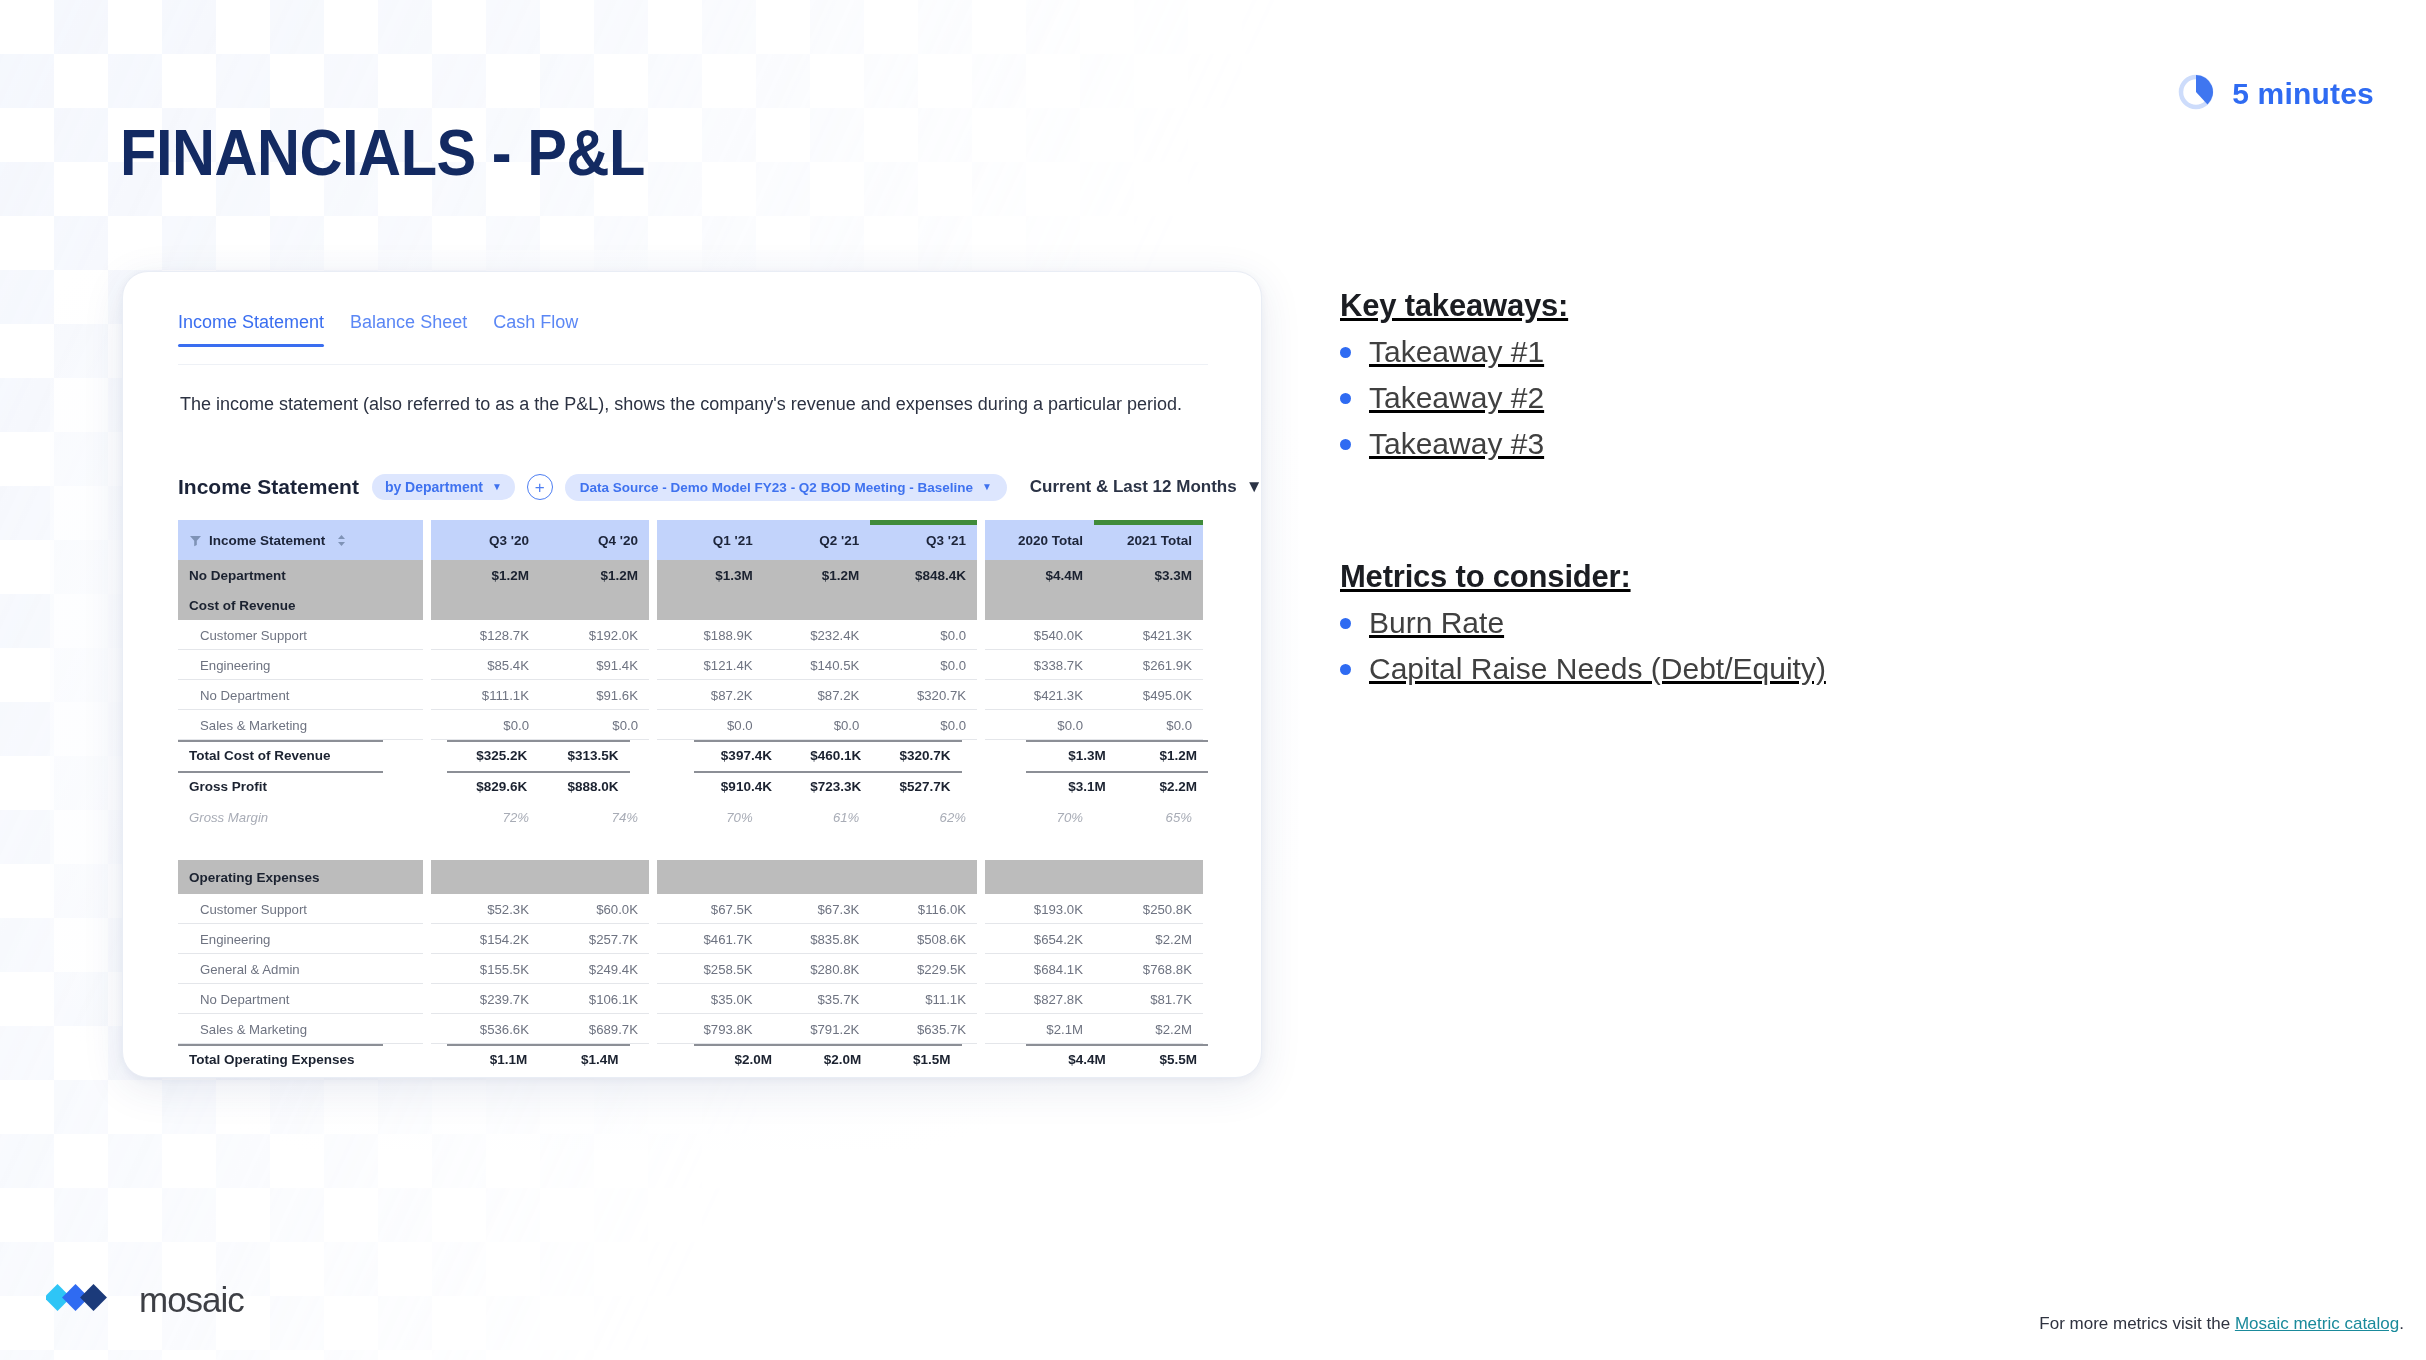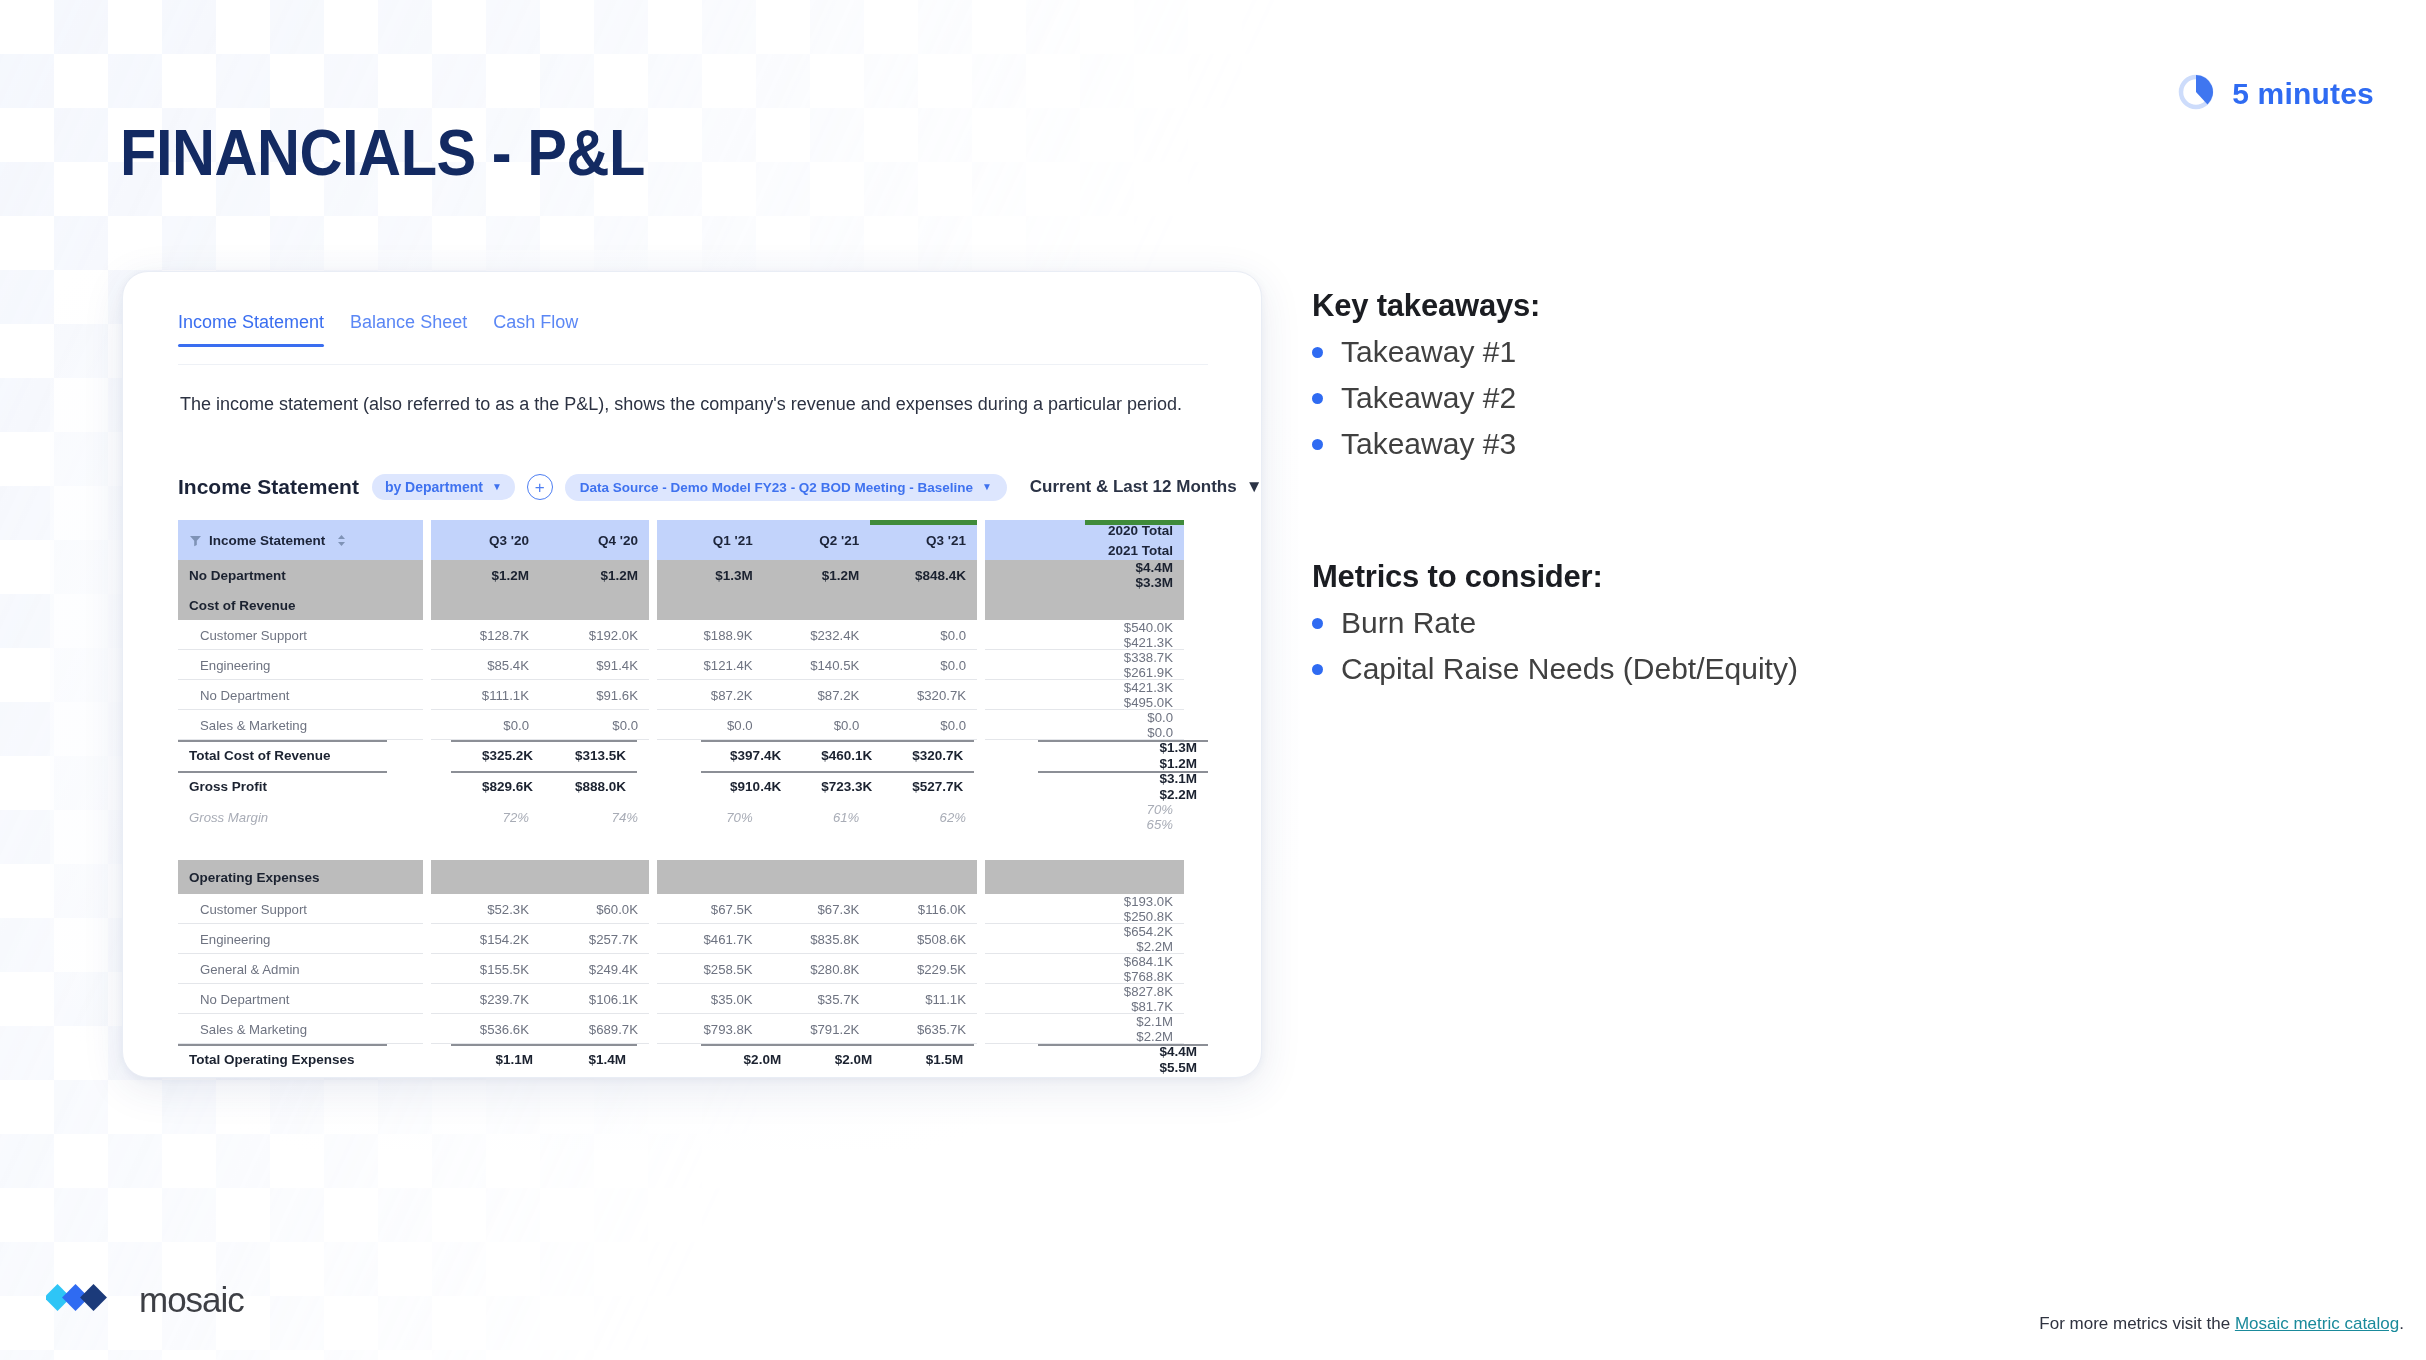--- a/index.html
+++ b/index.html
@@ -86,21 +86,21 @@
   .pill.source{ font-weight:700; font-size:13.5px; padding:6px 15px;}
   .tb-range{ font-size:17px; font-weight:700; color:#2b3346; margin-left:23px; display:flex; align-items:center; gap:9px; white-space:nowrap;}
 
   
   #fin-table{ position:absolute; left:55px; top:248px; width:1030px;}
   .trow{ display:flex; }
   .grp{ display:flex; }
   .grp.g0{ width:245px; }
   .grp.g1{ width:218px; }
   .grp.g2{ width:320px; }
-  .grp.g3{ width:199px;flex-direction:column; }
+  .grp.g3{ width:218px; }
   .gap{ width:8px; flex:none;}
   .cell{ flex:1; font-size:13.5px; text-align:right; padding:0 11px; box-sizing:border-box;
          display:flex; align-items:center; justify-content:flex-end; height:100%;}
   .cell.lbl{ justify-content:flex-start; text-align:left;}
 
   
   .hdr-row{ height:40px; }
   .hdr-row .grp{ background:#c2d3fb; position:relative;}
   .hdr-row .cell{ font-size:13.5px; font-weight:700; color:#1c2439;}
   .hdr-row .cell.lbl{ gap:7px; padding-left:11px;}
@@ -137,21 +137,21 @@
   .mar-row .cell{ color:#a8acb6; font-style:italic; font-size:13.2px;}
   .mar-row .cell.lbl{ padding-left:11px;}
 
   .spacer-row{ height:28px; }
 
   
   .ficon{ display:inline-block; width:13px; height:13px; flex:none;}
   .sicon{ display:inline-block; width:11px; height:13px; flex:none; margin-left:4px;}
 
   
-  #right-col{ position:absolute; left:1312px; top:288px; width:960px;}
+  #right-col{ position:absolute; left:1340px; top:288px; width:960px;text-decoration:underline;}
   .sect-h{ font-size:31px; font-weight:700; color:#1b1d22; margin:0 0 8px 0; letter-spacing:-0.2px;}
   ul.blist{ list-style:none; margin:0; padding:0;}
   ul.blist li{ display:flex; align-items:flex-start; gap:18px; margin:0 0 7px 0;}
   ul.blist li .dot{ width:11px; height:11px; border-radius:50%; background:#2f6bf2; margin-top:15px; flex:none;}
   ul.blist li .txt{ font-size:30px; color:#404040; line-height:1.3;}
   #metrics-block{ margin-top:96px;}
 
   
   #mosaic-logo{ position:absolute; left:46px; bottom:40px; display:flex; align-items:center; gap:15px;}
   #logo-word{ font-size:35px; color:#3d3f45; letter-spacing:-1px;}

